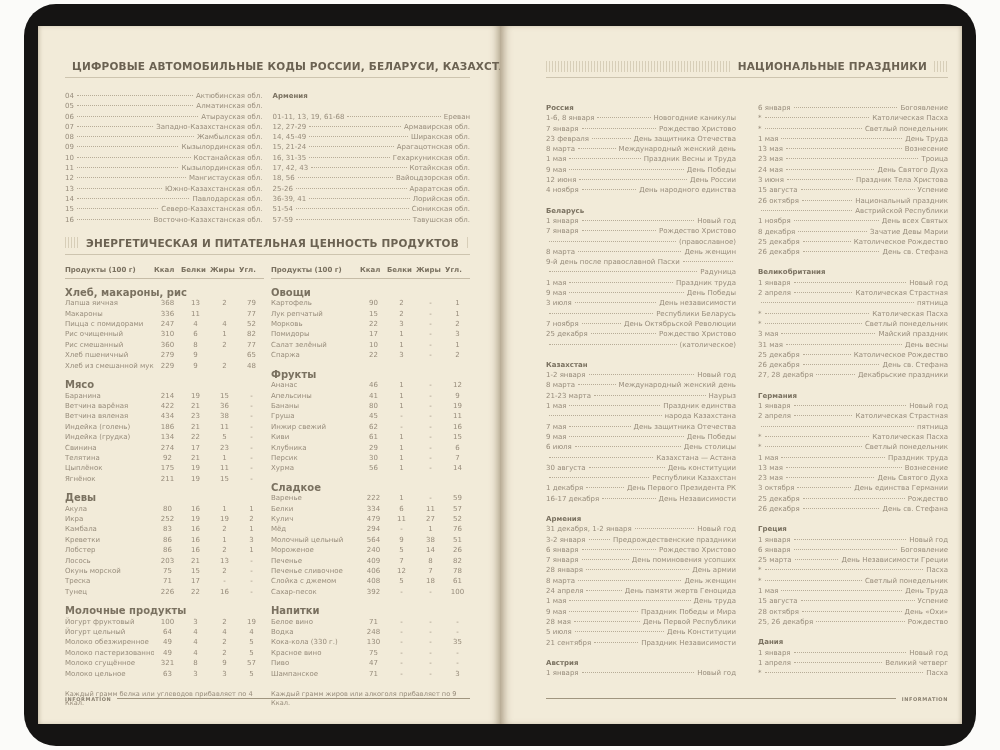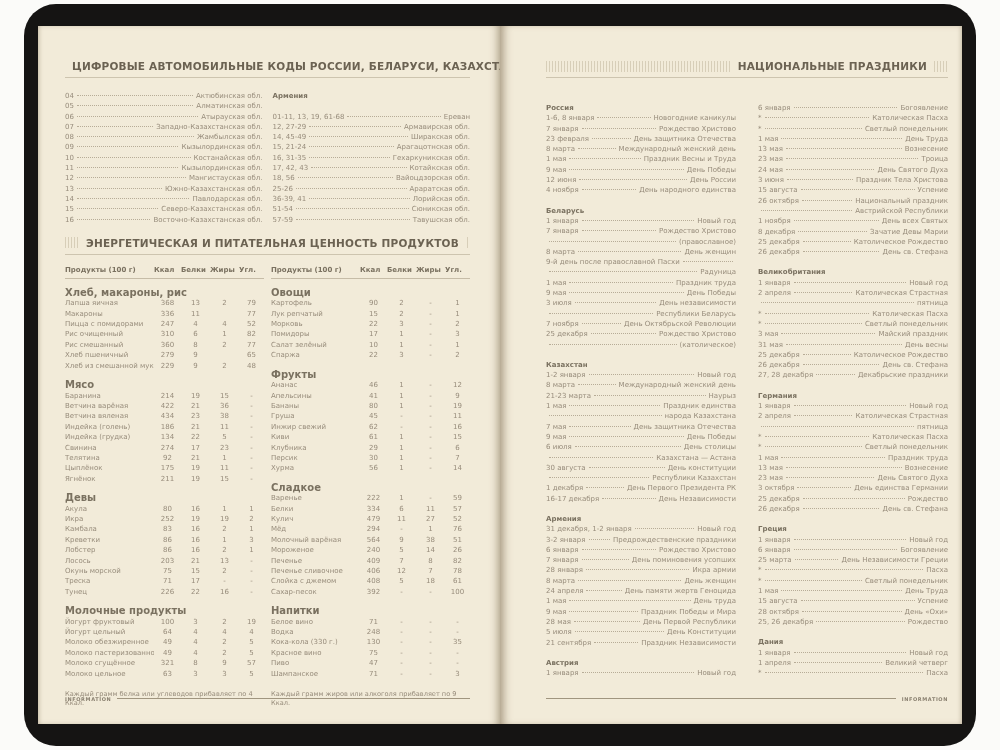--- a/index.html
+++ b/index.html
@@ -601,21 +601,21 @@
                   <span>52</span>
                 </div>
                 <div class="fr">
                   <span>Мёд</span>
                   <span>294</span>
                   <span>-</span>
                   <span>1</span>
                   <span>76</span>
                 </div>
                 <div class="fr">
-                  <span>Молочный варёная</span>
+                  <span>Молочный цельный</span>
                   <span>564</span>
                   <span>9</span>
                   <span>38</span>
                   <span>51</span>
                 </div>
                 <div class="fr">
                   <span>Мороженое</span>
                   <span>240</span>
                   <span>5</span>
                   <span>14</span>
@@ -912,21 +912,21 @@
                 <span class="n">Рождество Христово</span>
               </div>
               <div class="lr">
                 <span class="d">7 января</span>
                 <span class="lead"></span>
                 <span class="n">День поминовения усопших</span>
               </div>
               <div class="lr">
                 <span class="d">28 января</span>
                 <span class="lead"></span>
-                <span class="n">Икра армии</span>
+                <span class="n">День армии</span>
               </div>
               <div class="lr">
                 <span class="d">8 марта</span>
                 <span class="lead"></span>
                 <span class="n">День женщин</span>
               </div>
               <div class="lr">
                 <span class="d">24 апреля</span>
                 <span class="lead"></span>
                 <span class="n">День памяти жертв Геноцида</span>

